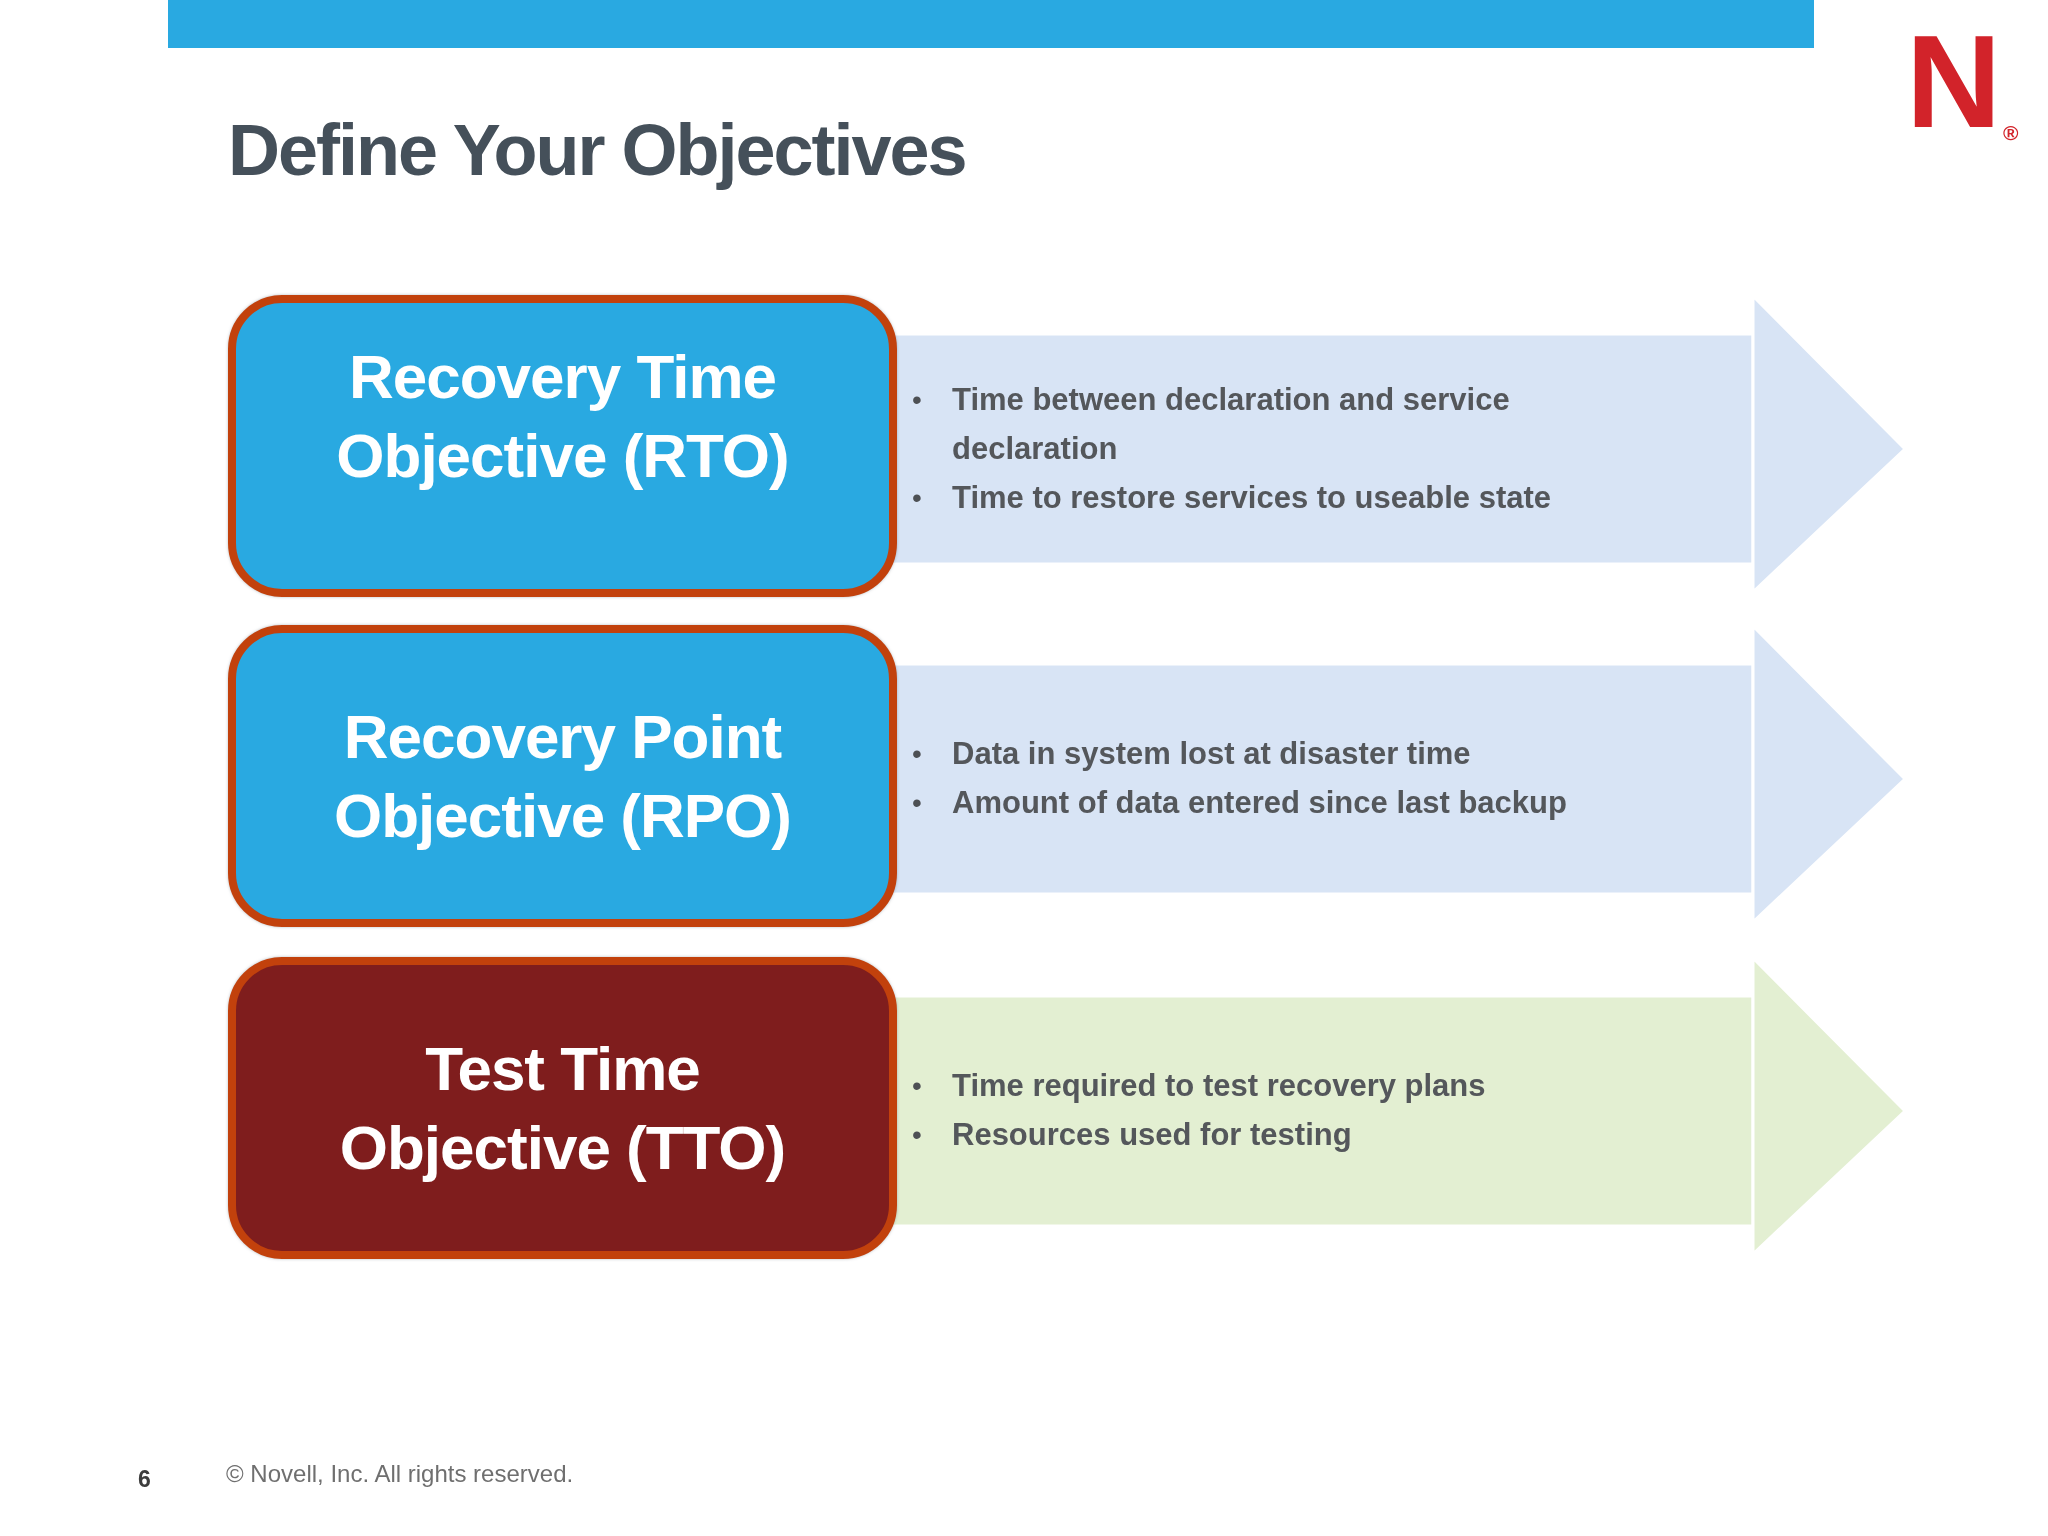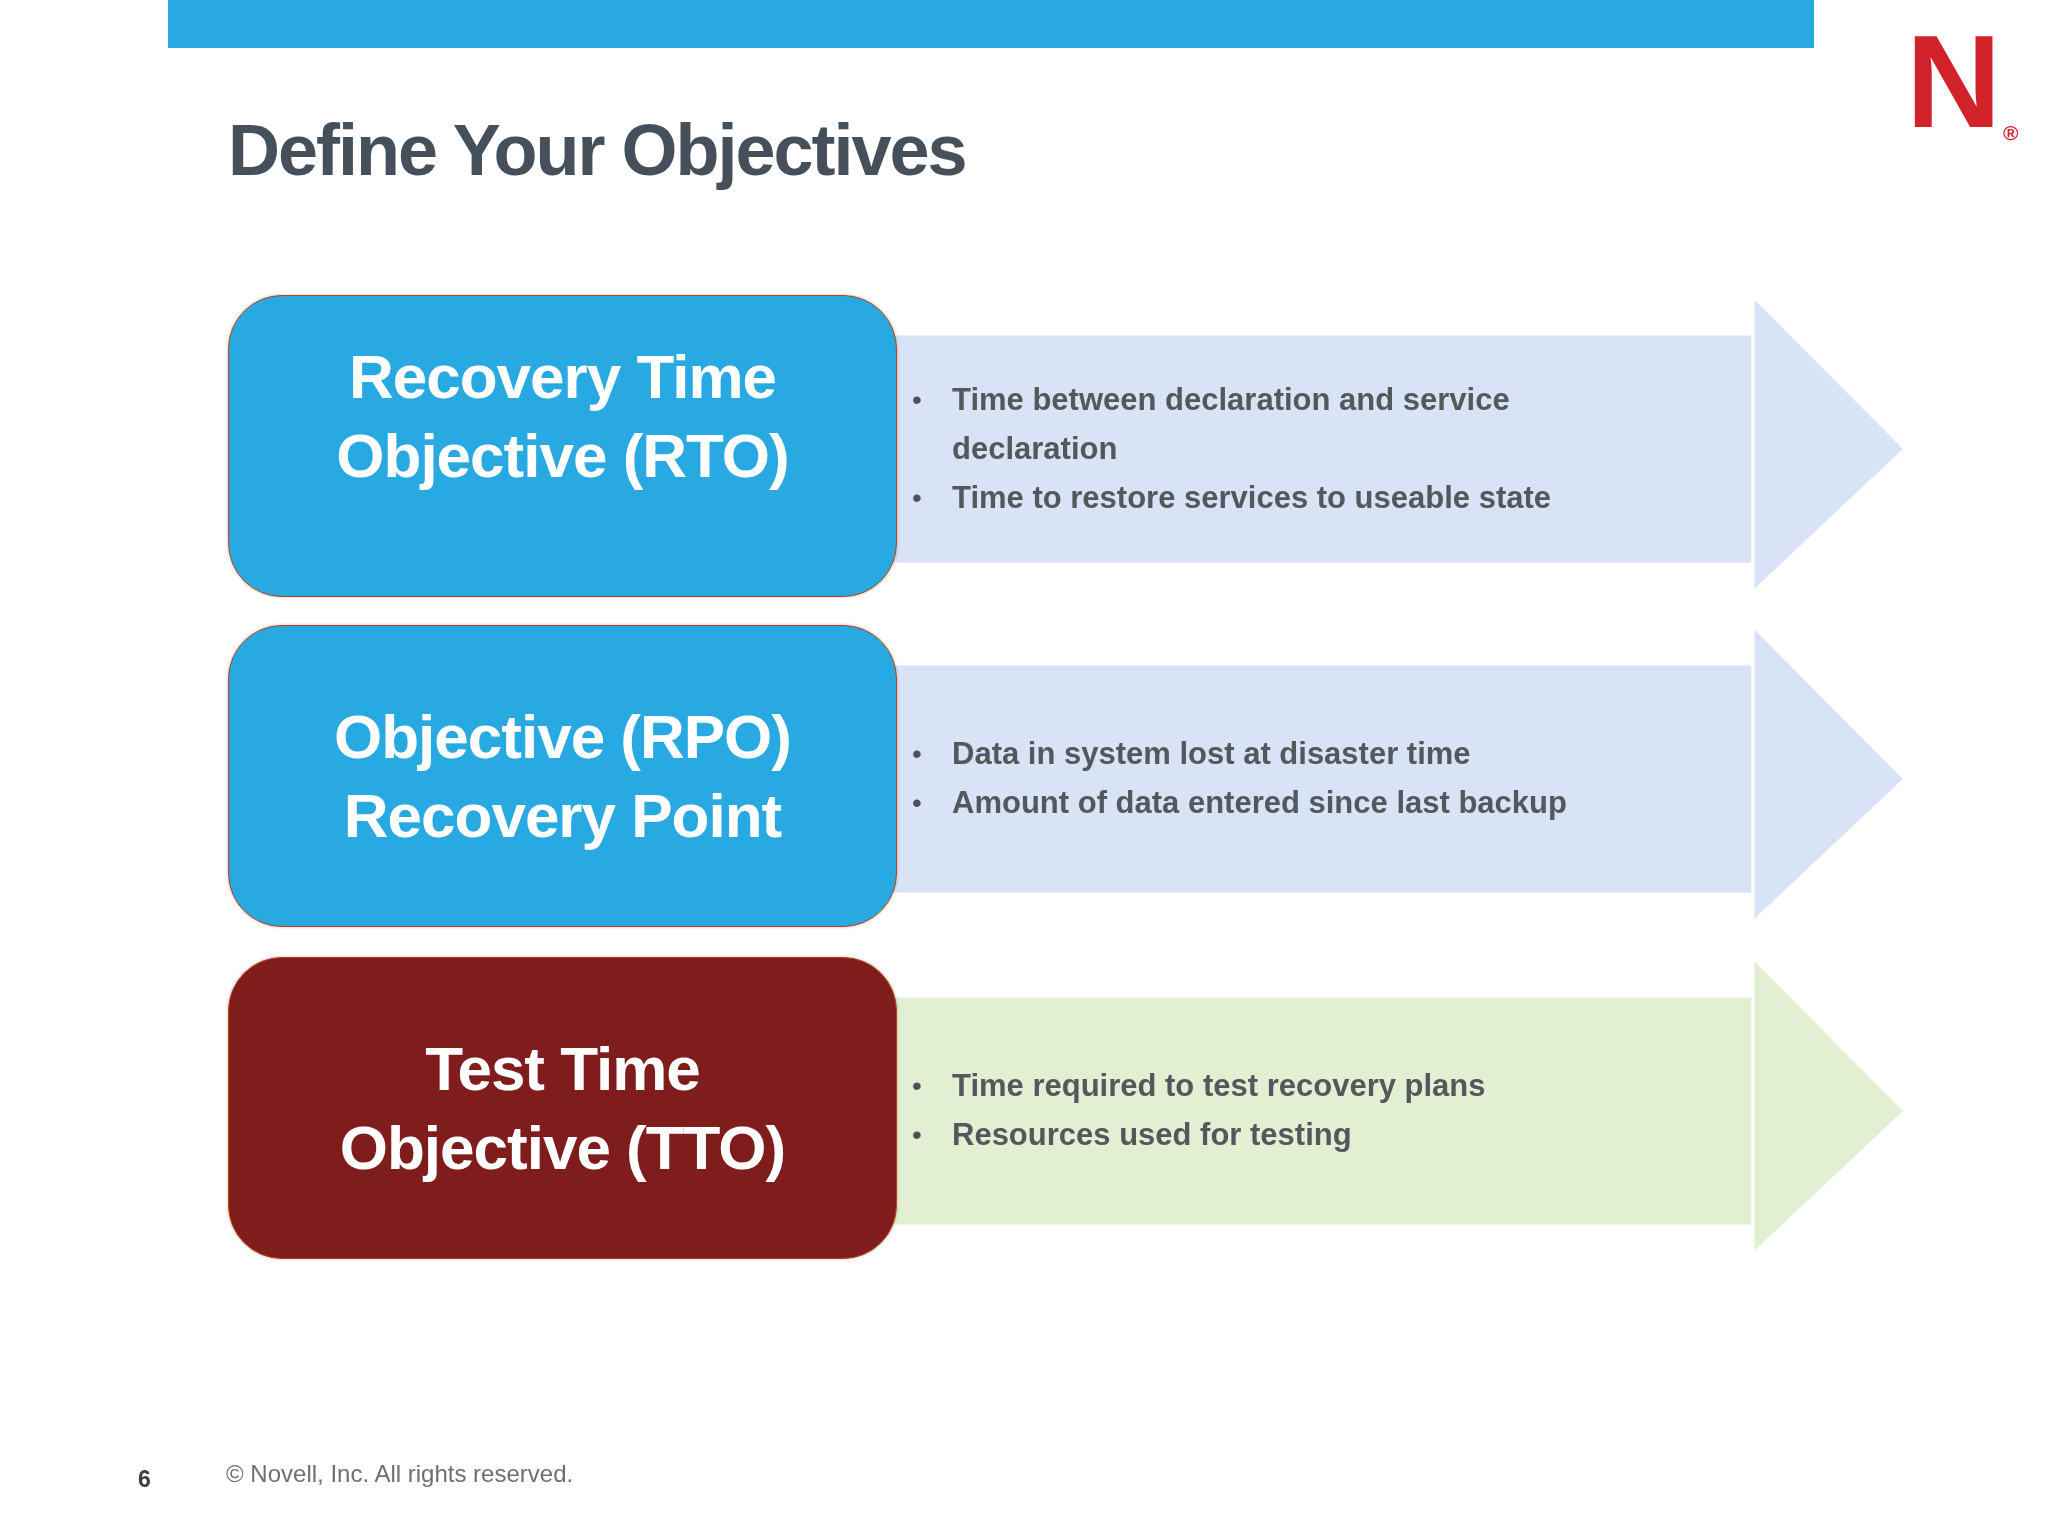--- a/index.html
+++ b/index.html
@@ -27,21 +27,21 @@
   .row{position:absolute;left:0;width:2048px;height:302px;}
   .row1{top:293px;}
   .row2{top:623px;}
   .row3{top:955px;}
   .arrow-svg{position:absolute;left:560px;top:0;width:1360px;height:302px;}
   .band-blue{fill:#D8E4F5;}
   .band-green{fill:#E3EFD2;}
   .arrow-outline{stroke:#ffffff;stroke-width:3;}
   .box{
     position:absolute;left:228px;top:2px;width:669px;height:302px;box-sizing:border-box;
-    border:1px solid #c2410c;border-radius:54px;
+    border:8px solid #c2410c;border-radius:54px;
     box-shadow:0 0 3px rgba(110,120,130,0.5);
     display:flex;align-items:center;justify-content:center;
   }
   .box-blue{background:#29A9E1;}
   .box-green{background:#7f1d1d;}
   .box-label{
     color:#ffffff;font-weight:bold;font-size:62px;line-height:79px;
     text-align:center;letter-spacing:-1px;
   }
   .row1 .box-label{transform:translateY(-30px);}
@@ -114,22 +114,22 @@
         <span class="dot">•</span>
         <span class="btext">Data in system lost at disaster time</span>
       </div>
       <div class="bline">
         <span class="dot">•</span>
         <span class="btext">Amount of data entered since last backup</span>
       </div>
     </div>
     <div class="box box-blue">
       <div class="box-label">
+        <div>Recovery Point</div>
         <div>Objective (RPO)</div>
-        <div>Recovery Point</div>
       </div>
     </div>
   </div>
 
   <div class="row row3">
     <svg class="arrow-svg" viewBox="0 0 1360 302">
       <rect class="band-green arrow-outline" x="1" y="41" width="1192" height="230"></rect>
       <polygon class="band-green arrow-outline" points="1193,3 1345,156 1193,299"></polygon>
     </svg>
     <div class="bullets">

